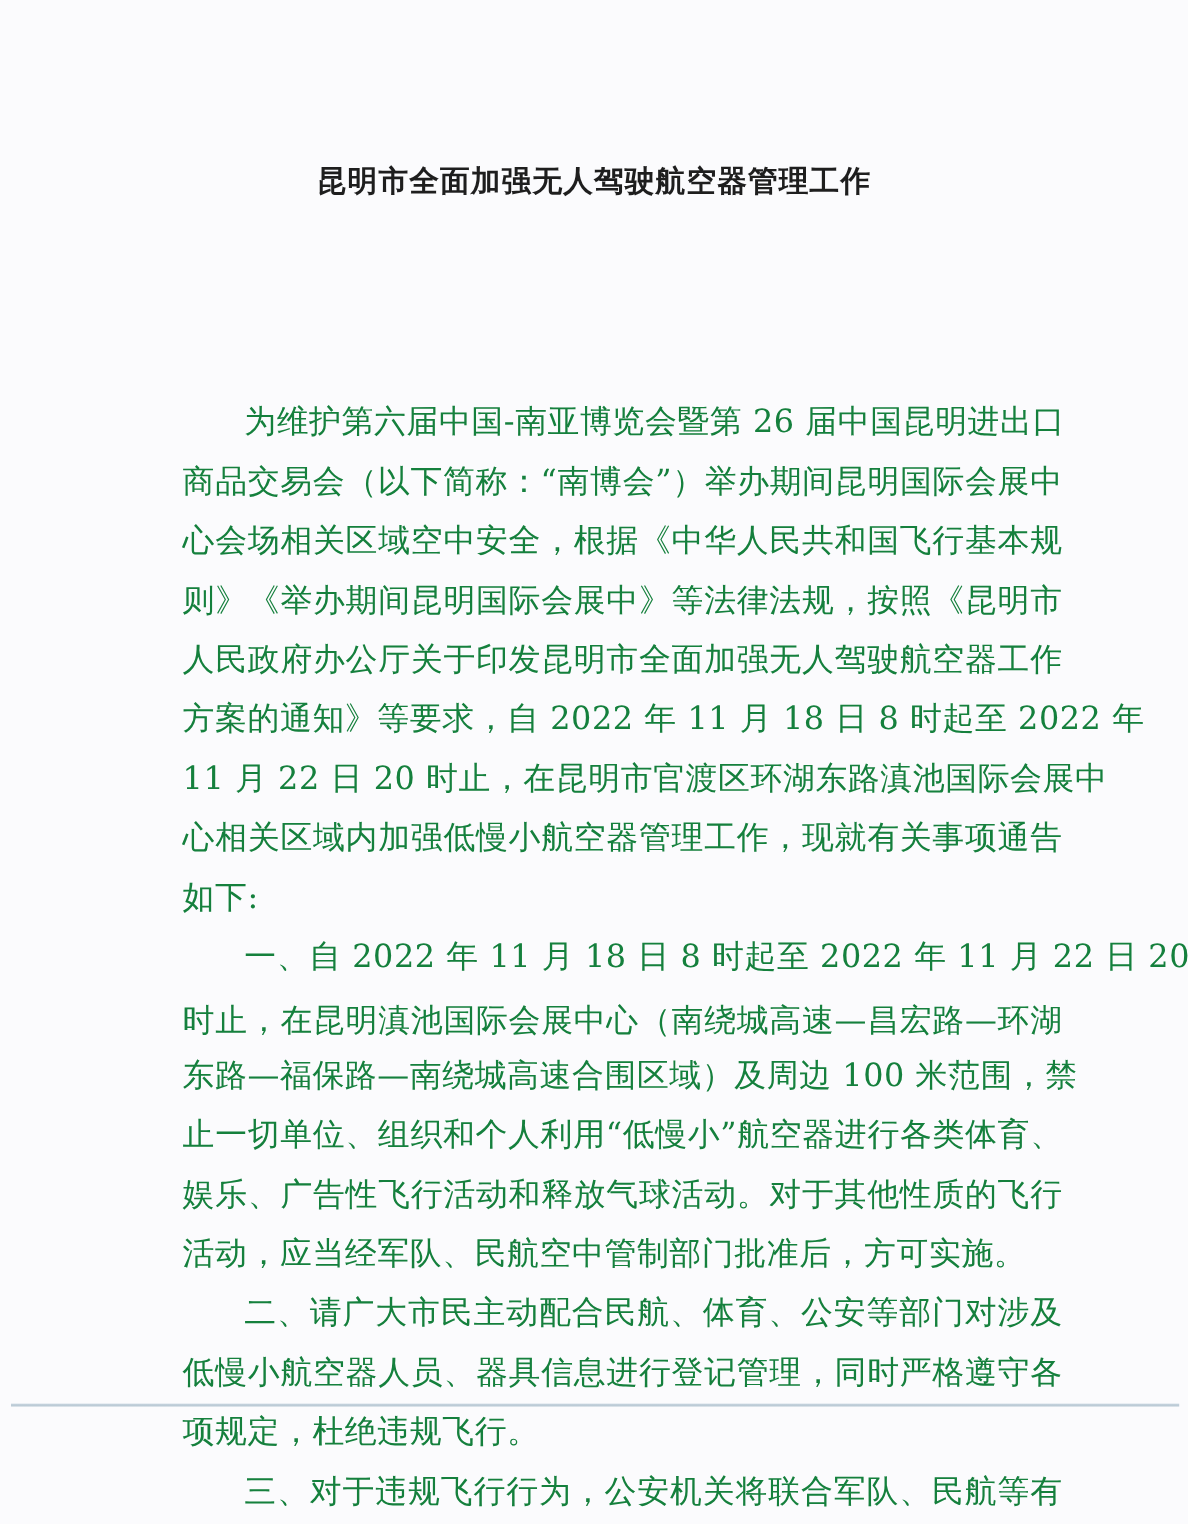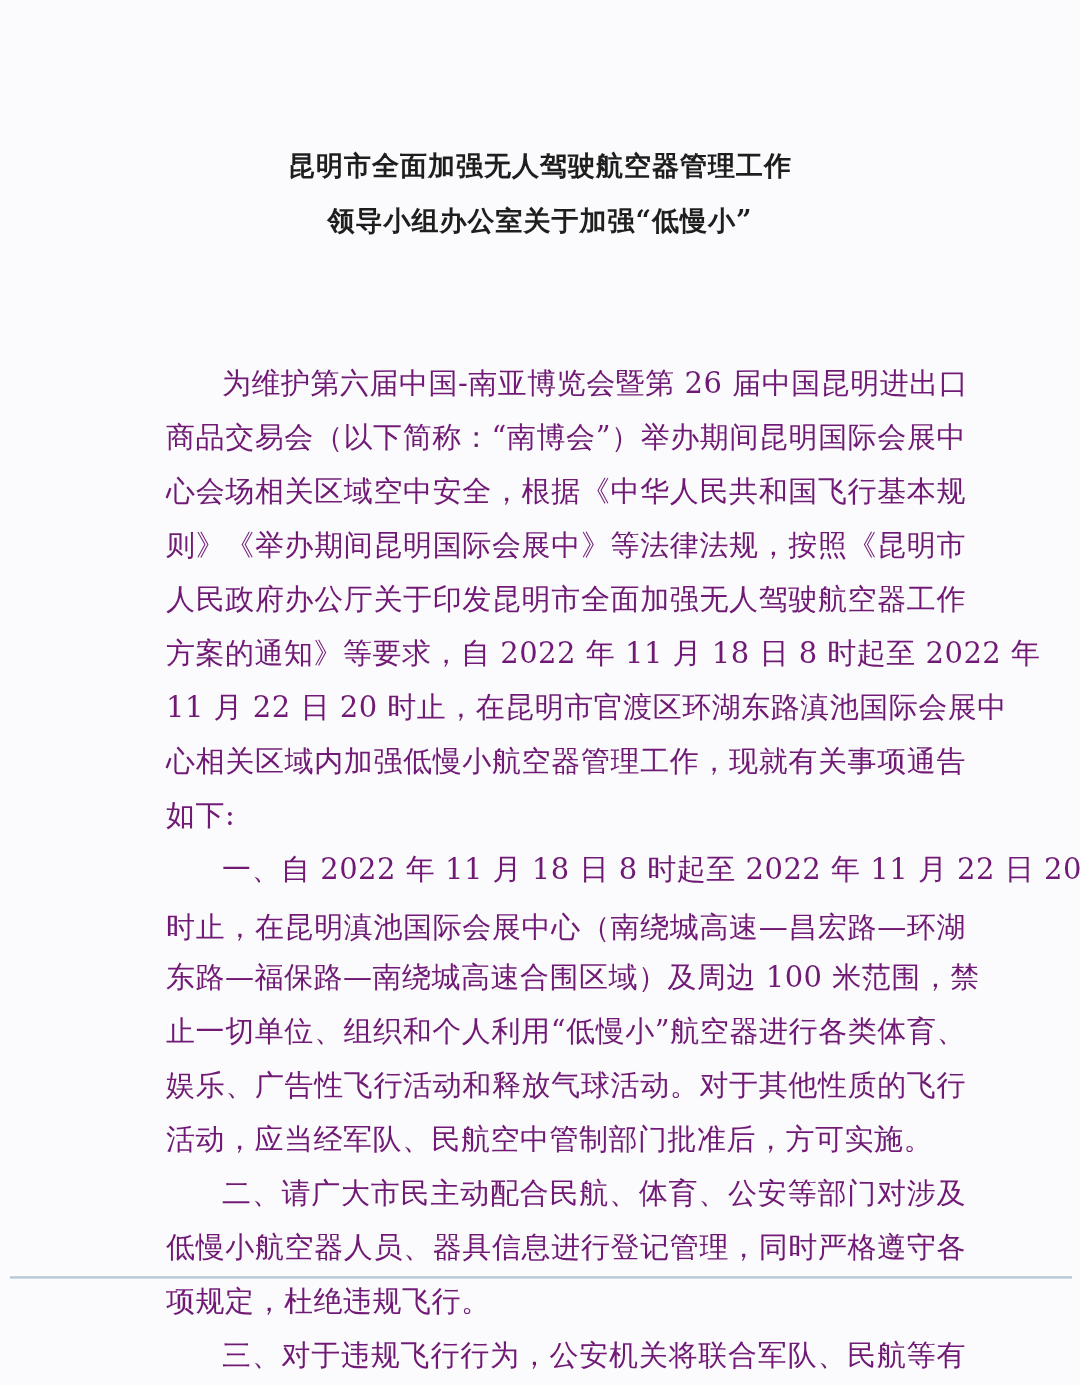--- a/index.html
+++ b/index.html
@@ -14,37 +14,36 @@
     position:absolute; left:0; width:1080px; top:138px;
     text-align:center;
     font-family: "DejaVu Serif", "Liberation Serif", serif;
     font-weight:bold; font-size:27px; line-height:55px;
     color:#1e1e1e; letter-spacing:1px;
   }
   .title div { white-space:nowrap; }
   .line {
     position:absolute; left:166px; width:800px;
     font-size:29px; line-height:54px;
-    white-space:nowrap; color:#701a75;
+    white-space:nowrap; color:#15803d;
     text-align:justify; text-align-last:justify;
     letter-spacing:0.5px;
   }
   .line.last { text-align-last:left; }
   .line.indent { left:222px; width:744px; }
   .scan-line {
     position:absolute; left:10px; width:1062px; top:1276px; height:3px;
     background:linear-gradient(#cfdbe4, #b6c6d2, #dfe6ec);
   }
 </style>
 </head>
 <body>
 
 <div class="title">
   <div>昆明市全面加强无人驾驶航空器管理工作</div>
-  <div>领导小组办公室关于加强“低慢小”</div>
 </div>
 
 <div>
   <div class="line indent" style="top:356px">为维护第六届中国-南亚博览会暨第 26 届中国昆明进出口</div>
   <div class="line" style="top:410px">商品交易会（以下简称：“南博会”）举办期间昆明国际会展中</div>
   <div class="line" style="top:464px">心会场相关区域空中安全，根据《中华人民共和国飞行基本规</div>
   <div class="line" style="top:518px">则》《举办期间昆明国际会展中》等法律法规，按照《昆明市</div>
   <div class="line" style="top:572px">人民政府办公厅关于印发昆明市全面加强无人驾驶航空器工作</div>
   <div class="line" style="top:626px">方案的通知》等要求，自 2022 年 11 月 18 日 8 时起至 2022 年</div>
   <div class="line" style="top:680px">11 月 22 日 20 时止，在昆明市官渡区环湖东路滇池国际会展中</div>

